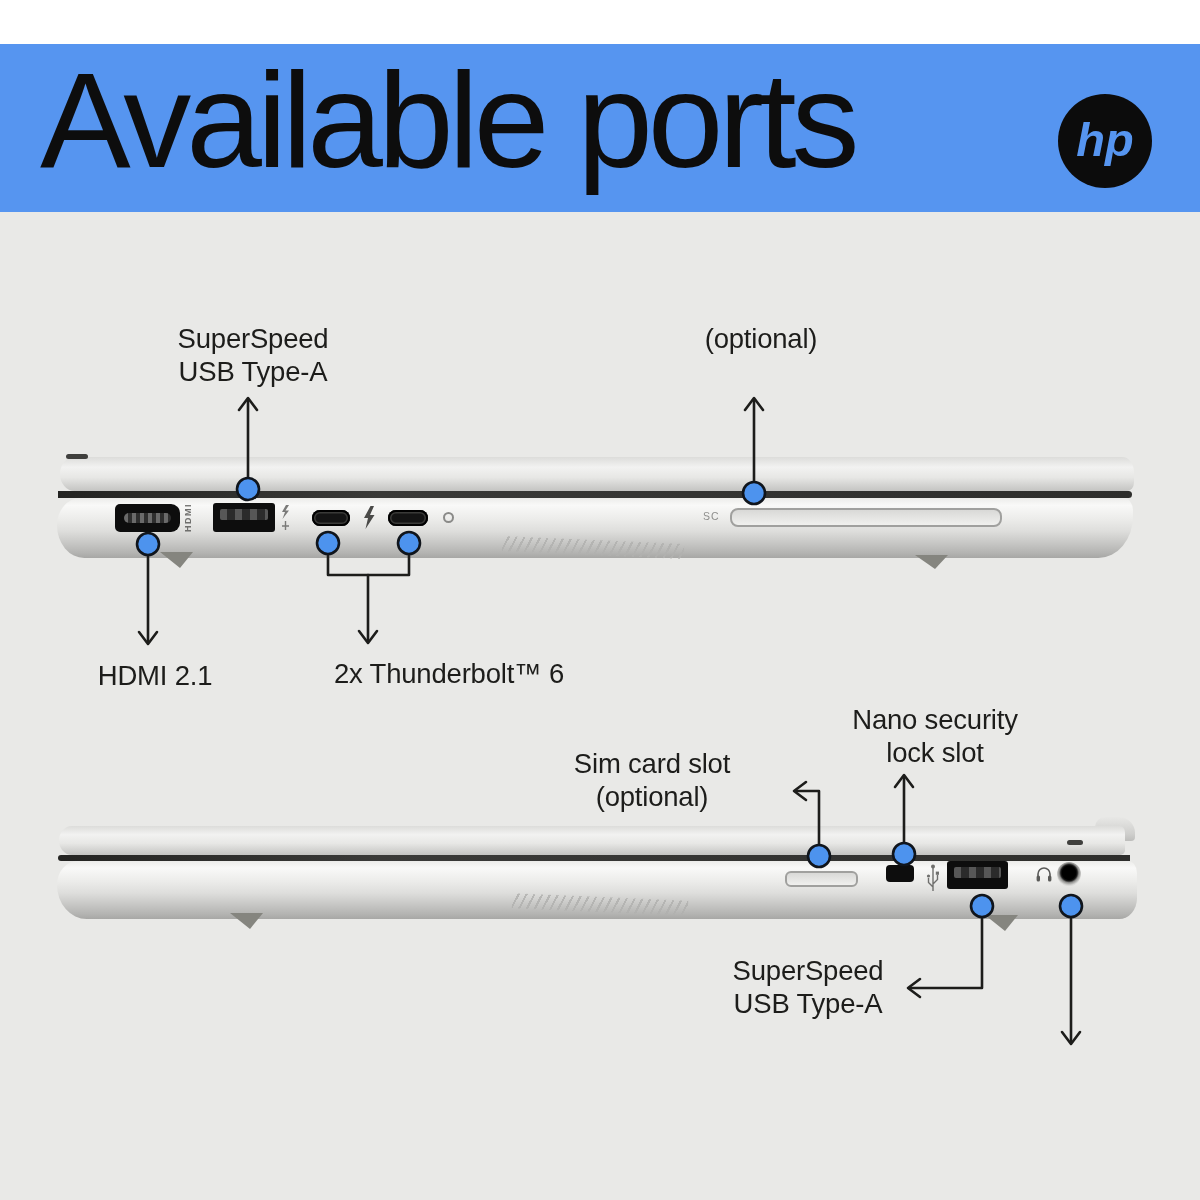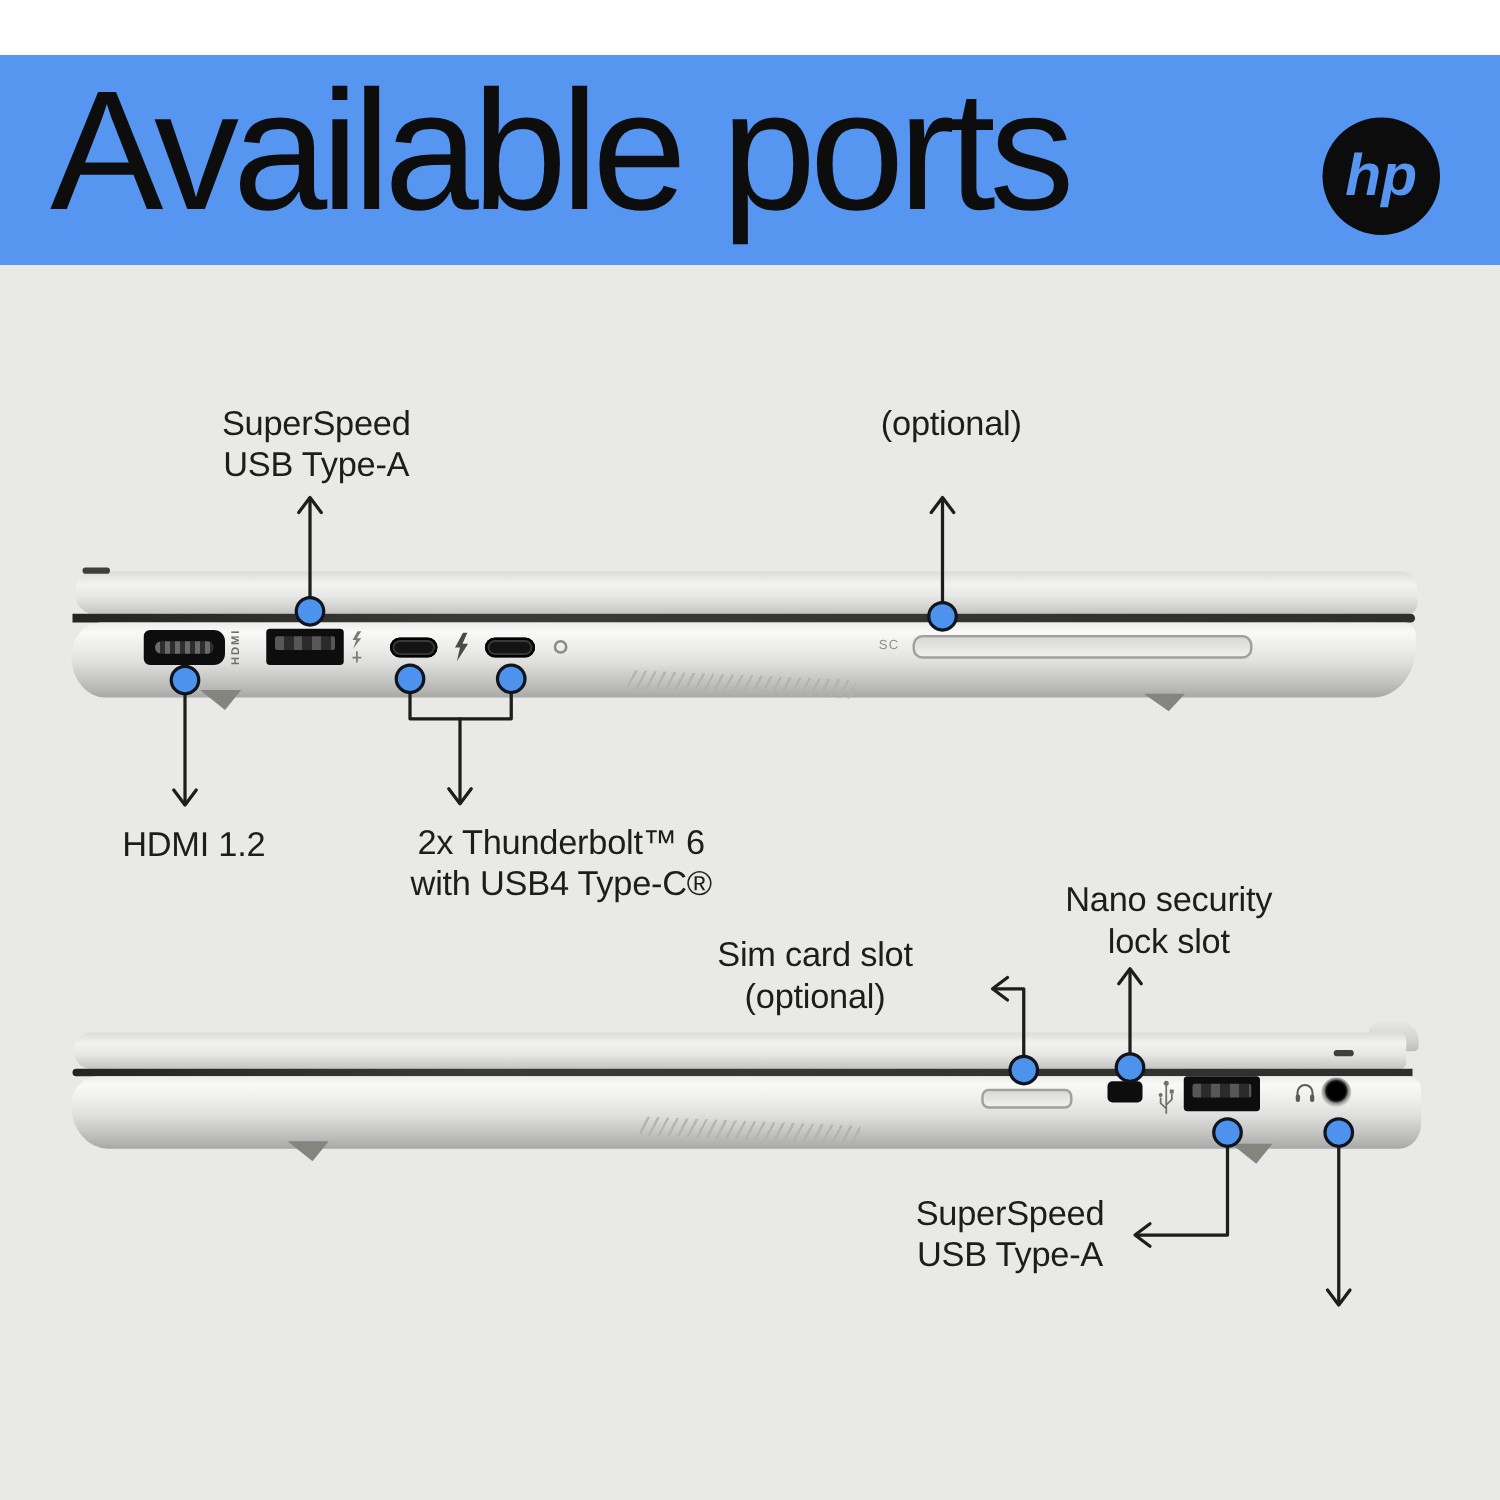--- a/index.html
+++ b/index.html
@@ -187,25 +187,24 @@
   </svg>
 
   <div class="callout-label" style="left:253px;top:278px;">
     <div>SuperSpeed</div>
     <div>USB Type-A</div>
   </div>
   <div class="callout-label" style="left:761px;top:278px;">
     <div>(optional)</div>
   </div>
   <div class="callout-label" style="left:155px;top:615px;">
-    <div>HDMI 1.2</div>
+    <div>HDMI 2.1</div>
   </div>
   <div class="callout-label" style="left:449px;top:613px;">
     <div>2x Thunderbolt™ 6</div>
-    <div>with USB4 Type-C®</div>
   </div>
   <div class="callout-label" style="left:652px;top:703px;">
     <div>Sim card slot</div>
     <div>(optional)</div>
   </div>
   <div class="callout-label" style="left:935px;top:659px;">
     <div>Nano security</div>
     <div>lock slot</div>
   </div>
   <div class="callout-label" style="left:808px;top:910px;">

